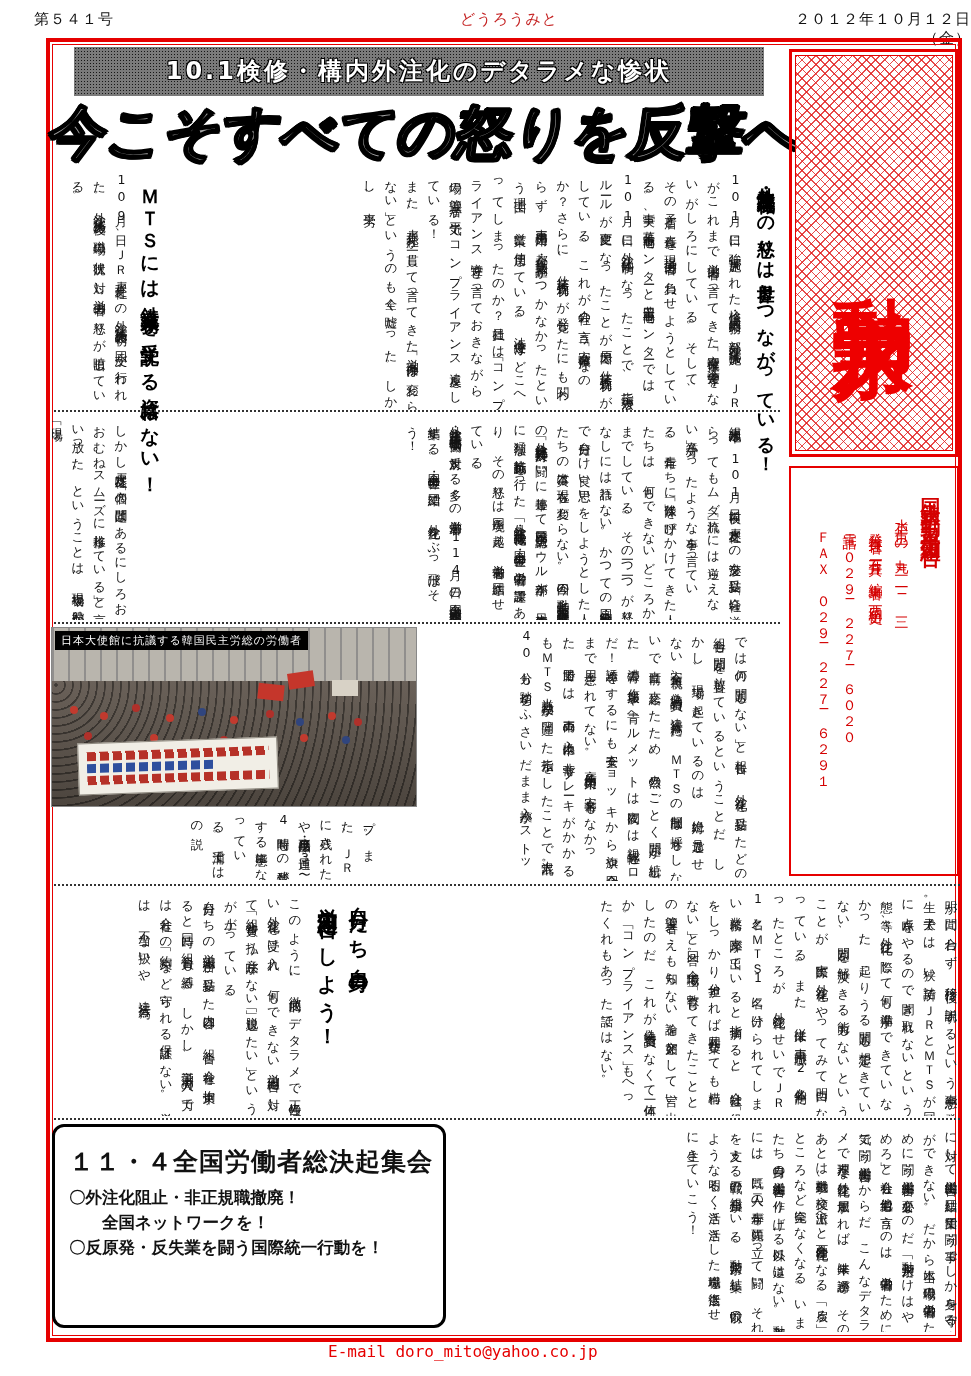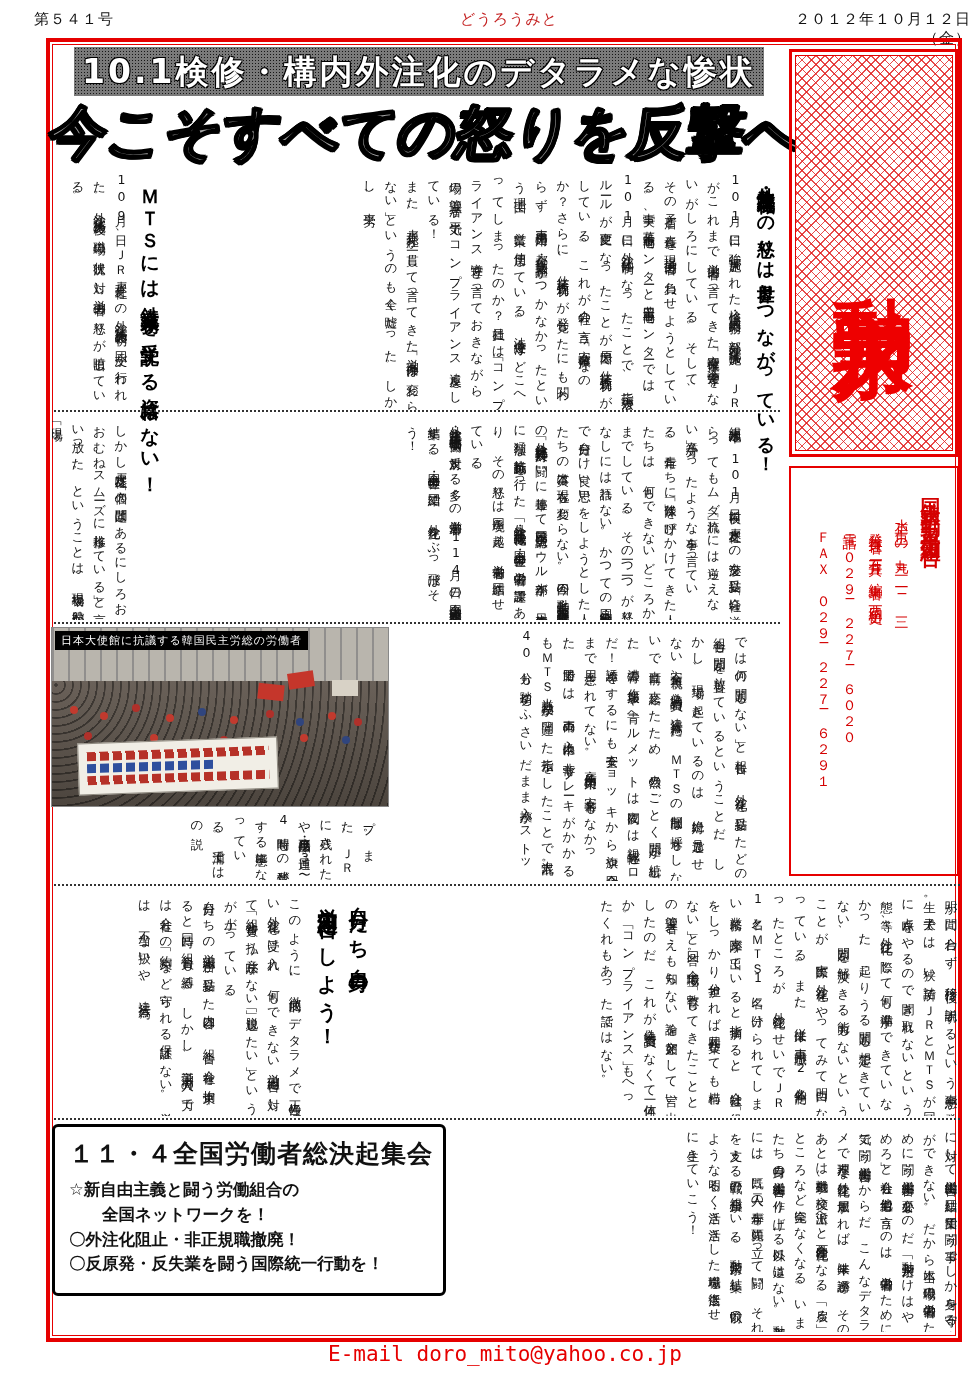--- a/index.html
+++ b/index.html
@@ -19,21 +19,21 @@
   
   .frame{left:46px;top:38px;width:908px;height:1296px;border:4px solid #e60000;pointer-events:none;}
   .frame-inner{position:absolute;inset:2px;border:1px solid #e60000;}
 
   
   .kicker{
     left:74px;top:47px;width:690px;height:49px;line-height:49px;text-align:center;
     background-color:#7a7a7a;
     background-image:radial-gradient(circle,#161616 38%,transparent 40%);
     background-size:3px 3px;
-    color:#fff;font-weight:bold;font-size:33px;letter-spacing:3px;
+    color:#fff;font-weight:bold;font-size:24px;letter-spacing:3px;
     text-shadow:1px 1px 0 #000,-1px -1px 0 #000,1px -1px 0 #000,-1px 1px 0 #000;
     white-space:nowrap;overflow:hidden;
   }
 
   
   .mainhead{
     left:50px;top:96px;width:736px;height:72px;line-height:72px;text-align:center;
     font-size:57px;font-weight:bold;color:#a3a3a3;white-space:nowrap;
     transform:skewX(-8deg);
     -webkit-text-stroke:2px #000;
@@ -91,21 +91,21 @@
   .b5{left:456px;top:1124px;width:506px;height:208px;letter-spacing:1px;}
 
   
   .dotted{border-top:2px dotted #333;height:0;}
   .d1{left:54px;top:410px;width:726px;}
   .d2{left:54px;top:622px;width:726px;}
   .d3{left:54px;top:884px;width:906px;}
   .d4{left:54px;top:1118px;width:906px;}
 
   
-  .photo{left:52px;top:628px;width:336px;height:178px;background:#6b655c;overflow:hidden;outline:1px solid #888;}
+  .photo{left:52px;top:628px;width:364px;height:178px;background:#6b655c;overflow:hidden;outline:1px solid #888;}
   .ph-sky{position:absolute;left:0;top:0;width:100%;height:36%;
     background:repeating-linear-gradient(90deg,rgba(70,70,80,.35) 0 2px,transparent 2px 16px),#b9b5ad;}
   .ph-crowd{position:absolute;left:0;top:30%;width:100%;height:70%;
     background:
       repeating-radial-gradient(circle at 4px 4px,rgba(0,0,0,.4) 0 1.5px,transparent 2px 8px),
       linear-gradient(#6a6159,#4c453e);}
   .ph-dots{position:absolute;left:18px;top:78px;width:8px;height:8px;border-radius:50%;background:#c23a2e;
     box-shadow:30px 6px 0 #c23a2e,62px -2px 0 #b0302a,96px 8px 0 #c23a2e,128px 2px 0 #30457e,160px 10px 0 #c23a2e,
       196px 4px 0 #b0302a,226px 12px 0 #30457e,258px 6px 0 #c23a2e,284px 12px 0 #b0302a,
       14px 26px 0 #b0302a,80px 28px 0 #c23a2e,150px 30px 0 #b0302a,230px 28px 0 #c23a2e,272px 30px 0 #30457e;}
@@ -114,28 +114,28 @@
   .ph-flag.f2{left:280px;top:52px;background:#d8d2c6;}
   .ph-flag.f3{left:206px;top:56px;transform:rotate(6deg);}
   .ph-banner{position:absolute;left:26px;top:112px;width:200px;height:52px;background:#f1eee6;
     border:1px solid #8f8a80;transform:rotate(-2deg);padding:5px 8px;box-sizing:border-box;}
   .ph-banner .bl{height:9px;margin:3px 0;background:repeating-linear-gradient(90deg,#b63128 0 9px,transparent 9px 13px);}
   .ph-banner .bl.blue{background:repeating-linear-gradient(90deg,#2e4f9e 0 9px,transparent 9px 13px);width:70%;}
   .ph-caption{position:absolute;left:3px;top:3px;background:#000;color:#fff;font-size:11px;
     letter-spacing:1px;padding:2px 6px;white-space:nowrap;}
 
   
-  .event{left:52px;top:1124px;width:394px;height:172px;border:3px solid #000;border-radius:6px;
-    box-sizing:border-box;padding:8px 14px;overflow:hidden;}
+  .event{left:52px;top:1124px;width:394px;height:204px;border:3px solid #000;border-radius:12px;
+    box-sizing:border-box;padding:16px 14px;overflow:hidden;}
   .ev-title{font-size:25px;font-weight:bold;letter-spacing:1px;margin:2px 0 8px 0;white-space:nowrap;}
   .ev-line{font-size:16.5px;font-weight:bold;line-height:1.5;white-space:pre;}
   .ev-when{font-size:19px;font-weight:bold;margin-top:9px;white-space:nowrap;}
 
   
-  .email{left:328px;top:1342px;color:#e60000;font-size:21px;font-family:"DejaVu Sans Mono","Liberation Mono",monospace;}
+  .email{left:328px;top:1342px;color:#e60000;font-size:16px;font-family:"DejaVu Sans Mono","Liberation Mono",monospace;}
 </style>
 </head>
 <body>
 
 <div class="topbar">
   <span class="abs issue">第５４１号</span>
   <span class="abs kana">どうろうみと</span>
   <span class="abs date">２０１２年１０月１２日（金）</span>
 </div>
 
@@ -194,19 +194,18 @@
   <div class="ph-banner">
     <div class="bl"></div>
     <div class="bl blue"></div>
     <div class="bl"></div>
   </div>
   <div class="ph-caption">日本大使館に抗議する韓国民主労総の労働者</div>
 </div>
 
 <div class="abs event">
   <div class="ev-title">１１・４全国労働者総決起集会</div>
-  <div class="ev-line">☆新自由主義と闘う労働組合の</div>
+  <div class="ev-line">〇外注化阻止・非正規職撤廃！</div>
   <div class="ev-line">　　全国ネットワークを！</div>
-  <div class="ev-line">〇外注化阻止・非正規職撤廃！</div>
   <div class="ev-line">〇反原発・反失業を闘う国際統一行動を！</div>
 </div>
 
 <div class="abs email">E-mail doro_mito@yahoo.co.jp</div>
 
 </body></html>

